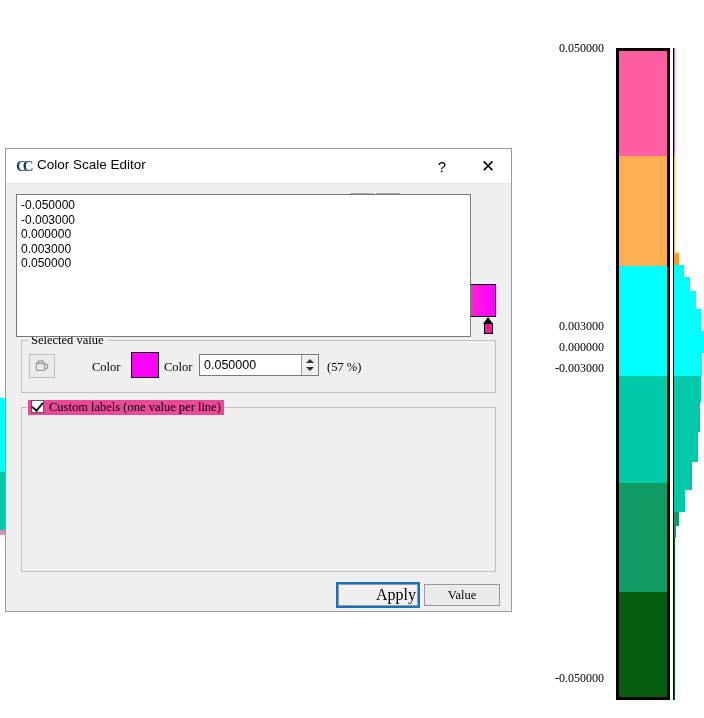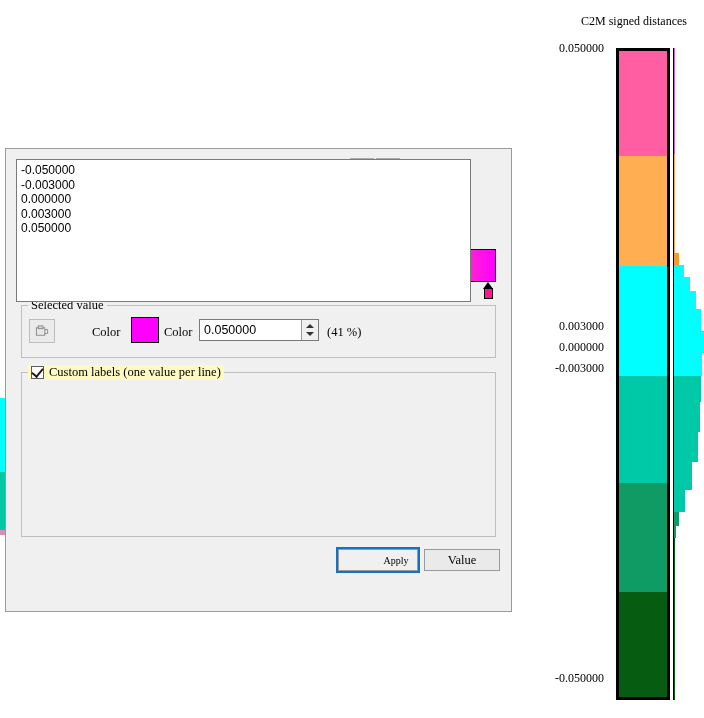--- a/index.html
+++ b/index.html
@@ -176,22 +176,22 @@
   #spin-value .spin .up,#spin-value .spin .dn{
     position:absolute;left:4px;width:0;height:0;
     border-left:4px solid transparent;border-right:4px solid transparent;
   }
   #spin-value .spin .up{top:4px;border-bottom:4px solid #333;}
   #spin-value .spin .dn{bottom:4px;border-top:4px solid #333;}
   #lbl-percent{position:absolute;left:306px;top:20px;font-size:12.5px;}
 
   
   #chk-custom-wrap{
-    position:absolute;left:22px;top:216px;display:flex;align-items:center;gap:5px;
-    background:#fef9c3;padding:0 3px;z-index:2;
+    position:absolute;left:22px;top:216px;display:flex;gap:5px;
+    background:#ec4899;padding:0 3px;z-index:2;
   }
   #chk-custom{
     width:13px;height:13px;border:1px solid #5a5a5a;background:#fff;
     position:relative;box-sizing:border-box;
   }
   #chk-custom .tick{
     position:absolute;left:2px;top:-1px;width:5px;height:9px;
     border-right:2px solid #1a1a1a;border-bottom:2px solid #1a1a1a;
     transform:rotate(40deg);
   }
@@ -205,41 +205,40 @@
     background:#fff;border:1px solid #7a7a7a;box-sizing:border-box;
     padding:3px 4px;font-family:"Liberation Sans", sans-serif;font-size:12px;
     line-height:14.5px;overflow:hidden;white-space:pre;
   }
 
   
   #btn-apply{
     position:absolute;left:332px;top:400px;width:80px;height:22px;
     background:#f0f0f0;border:1px solid #999;box-sizing:border-box;
     outline:2px solid #1472c4;
-    display:flex;align-items:center;justify-content:center;font-size:10px;padding-left:36px;
+    display:flex;align-items:center;justify-content:center;font-size:16px;padding-left:36px;
   }
   #btn-close{
     position:absolute;left:418px;top:400px;width:76px;height:22px;
     background:#eaeaea;border:1px solid #999;box-sizing:border-box;
     display:flex;align-items:center;justify-content:center;font-size:12.5px;
   }
 </style>
 </head>
 <body>
 
 <div id="scene-left-colorbar">
     <div class="seg" style="height: 74px; background: rgb(0, 255, 255);"></div>
     <div class="seg" style="height: 58px; background: rgb(0, 201, 167);"></div>
     <div class="seg" style="height: 5px; background: rgb(217, 143, 176);"></div>
     <div class="seg" style="height: 13px; background: rgb(255, 255, 255);"></div>
   </div>
 <div id="scene-left-border"></div>
 
 <div id="legend">
-  <div id="legend-title">C2M signed distances</div>
   <div id="legend-bar">
       <div class="band" style="background: rgb(255, 95, 162); height: 106px;"></div>
       <div class="band" style="background: rgb(255, 174, 82); height: 111px;"></div>
       <div class="band" style="background: rgb(0, 255, 255); height: 111px;"></div>
       <div class="band" style="background: rgb(0, 201, 167); height: 108px;"></div>
       <div class="band" style="background: rgb(15, 155, 99); height: 110px;"></div>
       <div class="band" style="background: rgb(6, 92, 16); height: 106px;"></div>
     </div>
   <div id="legend-axis"></div>
   <div id="histogram">
@@ -263,20 +262,26 @@
     </div>
 <div class="legend-label" style="top: 27px;">0.050000</div>
     <div class="legend-label" style="top: 305px;">0.003000</div>
     <div class="legend-label" style="top: 326px;">0.000000</div>
     <div class="legend-label" style="top: 347px;">-0.003000</div>
     <div class="legend-label" style="top: 657px;">-0.050000</div>
   </div>
 
 <div id="dialog">
 
+  <div id="titlebar">
+    <div id="title-icon">CC</div>
+    <div id="title-text">Color Scale Editor</div>
+    <div class="title-btn" id="help-btn">?</div>
+    <div class="title-btn" id="close-btn">✕</div>
+  </div>
 
   <div id="dialog-body">
 
     <div id="row-current">
       <div id="lbl-current">Current</div>
       <div id="combo-current">
         <span class="val">3mm BAR</span>
         <span class="caret"></span>
       </div>
       <div class="tool-btn" id="btn-save-icon">
@@ -344,21 +349,21 @@
       <div id="lbl-color">Color</div>
       <div id="swatch-color" style="background: rgb(255, 0, 255);"></div>
       <div id="lbl-value">Color</div>
       <div id="spin-value">
         <span class="val">0.050000</span>
         <span class="spin">
           <span class="up"></span>
           <span class="dn"></span>
         </span>
       </div>
-      <div id="lbl-percent">(41 %)</div>
+      <div id="lbl-percent">(57 %)</div>
     </div>
 
     <div id="grp-custom"></div>
     <div id="chk-custom-wrap">
       <span id="chk-custom">
           <span class="tick"></span>
         </span>
       <span id="chk-custom-label">Custom labels (one value per line)</span>
     </div>
     <div id="labels-textarea">-0.050000

